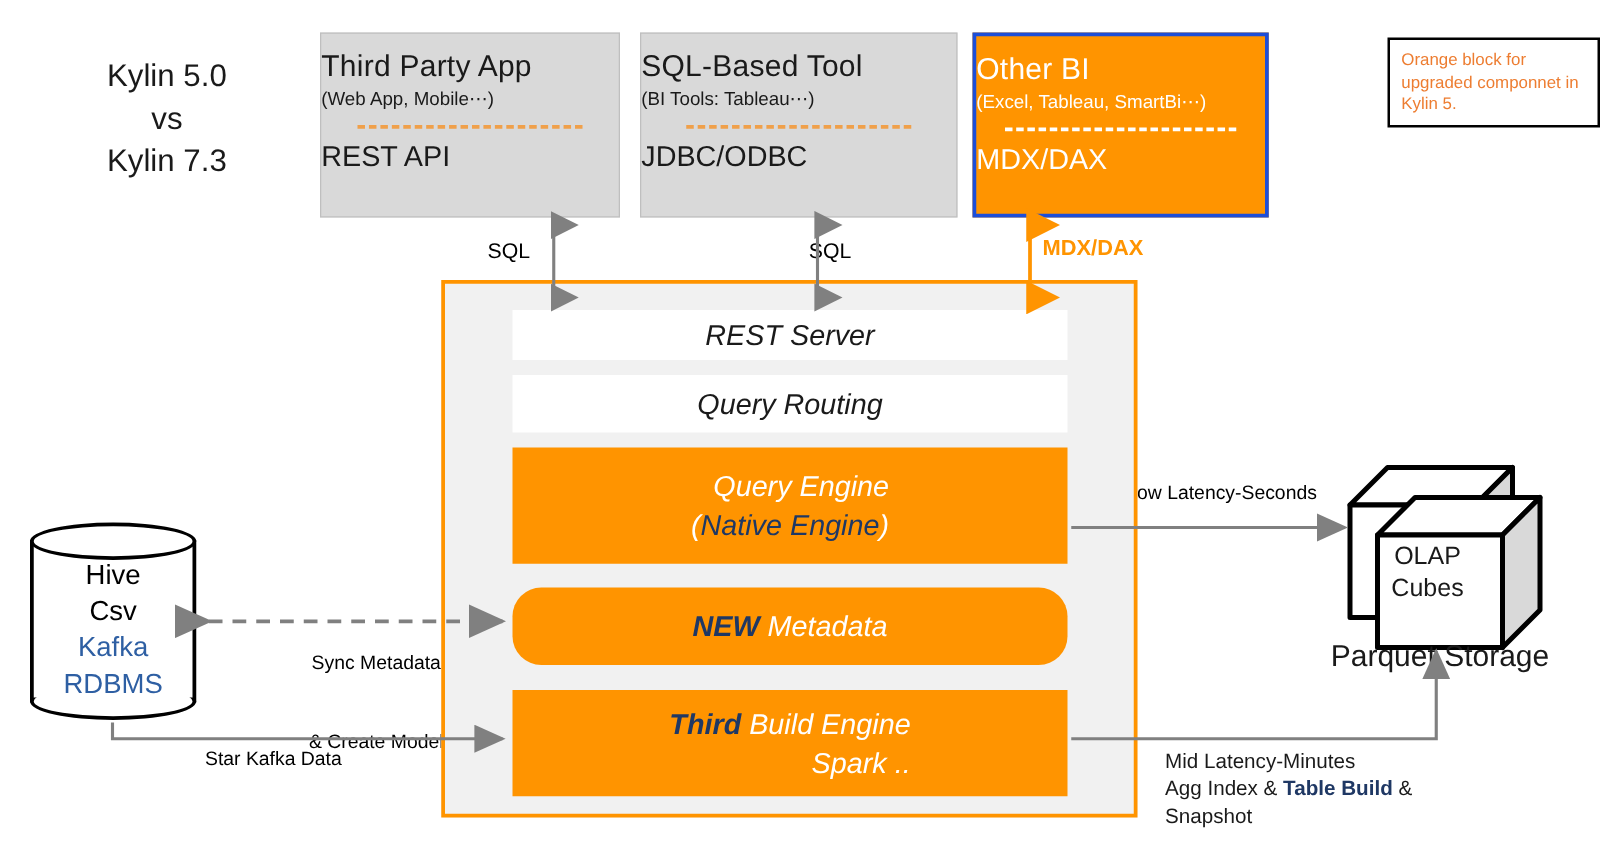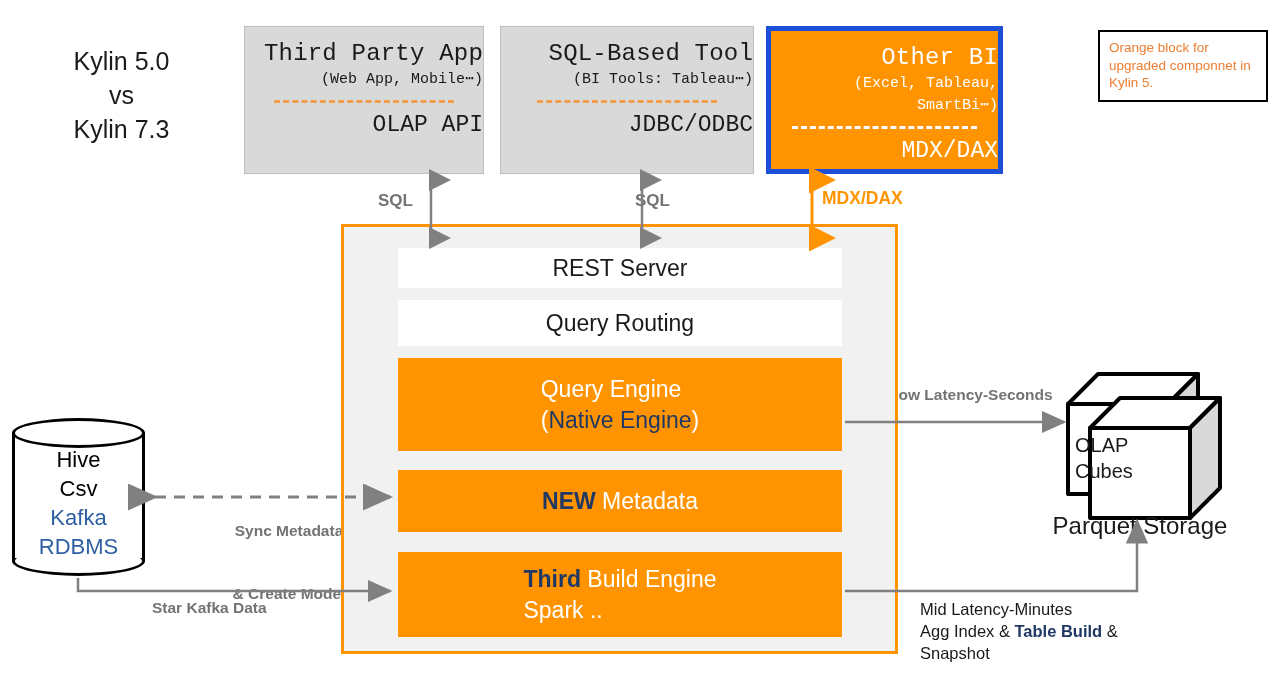--- a/index.html
+++ b/index.html
@@ -10,21 +10,21 @@
   body {
     width: 1280px;
     height: 682px;
     position: relative;
     overflow: hidden;
     font-family: "Liberation Sans", sans-serif;
     color: #000000;
   }
   .stage {
     position: absolute;
-    left: 0; top: 0;
+    left: 12px; top: 0;
     width: 1167px;
     height: 682px;
   }
   svg.wires {
     position: absolute;
     left: 0; top: 0;
     width: 1280px;
     height: 682px;
     pointer-events: none;
   }
@@ -38,31 +38,30 @@
     font-size: 25px;
     line-height: 34px;
     color: #1a1a1a;
   }
 
   
   .client-box {
     position: absolute;
     box-sizing: border-box;
     padding-top: 12px;
-    text-align: right;
-    font-family: Liberation Mono, monospace;
+    text-align: left;
   }
   .client-box.grey {
     background: #d9d9d9;
     border: 1px solid #bfbfbf;
     color: #1a1a1a;
   }
   .client-box.orange {
     background: #ff9400;
-    border: 5px solid #1d4ed8;
+    border: 3px solid #1d4ed8;
     color: #ffffff;
   }
   .client-title {
     font-size: 24px;
     line-height: 30px;
     letter-spacing: .2px;
   }
   .client-sub {
     font-size: 15px;
     line-height: 22px;
@@ -93,24 +92,23 @@
     background: #ffffff;
     color: #ed7d31;
     font-size: 13.5px;
     line-height: 17.5px;
   }
 
   
   .edge-label {
     position: absolute;
     font-size: 17px;
-    color: #737373;
+    color: #000000;
     white-space: pre;
     line-height: 21px;
-    font-weight: bold;
   }
   .edge-label.orange-bold {
     color: #ff9400;
     font-weight: bold;
     font-size: 17.5px;
   }
   .edge-label.small {
     font-size: 15.5px;
   }
 
@@ -123,21 +121,22 @@
     box-sizing: border-box;
     background: #f1f1f1;
     border: 3px solid #ff9400;
   }
   .layer {
     position: absolute;
     box-sizing: border-box;
     display: flex;
     align-items: center;
     justify-content: center;
-    text-align: left;
+    text-align: right;
+    font-style: italic;
   }
   .layer.white {
     background: #ffffff;
     color: #1a1a1a;
     font-size: 23px;
   }
   .layer.orangeblk {
     background: #ff9400;
     color: #ffffff;
     font-size: 23px;
@@ -211,20 +210,21 @@
     left: 1010px; top: 512px;
     width: 260px;
     text-align: center;
     font-size: 24px;
     color: #1a1a1a;
   }
   #cube-text {
     position: absolute;
     left: 1075px; top: 432px;
     width: 110px;
+    text-align: center;
     font-size: 20px;
     line-height: 26px;
     color: #1a1a1a;
   }
 
   
   #right-note {
     position: absolute;
     left: 920px; top: 598px;
     font-size: 16.5px;
@@ -242,21 +242,21 @@
     <div>vs</div>
     <div>Kylin 7.3</div>
   </div>
 
   <div id="legend-note">Orange block for upgraded componnet in Kylin 5.</div>
 
   <div class="client-box grey" style="left:244px; top:26px; width:240px; height:148px;">
     <div class="client-title">Third Party App</div>
     <div class="client-sub">(Web App, Mobile⋯)</div>
     <div class="client-divider"></div>
-    <div class="client-api">OLAP API</div>
+    <div class="client-api">REST API</div>
   </div>
 
   <div class="client-box grey" style="left:500px; top:26px; width:254px; height:148px;">
     <div class="client-title">SQL-Based Tool</div>
     <div class="client-sub">(BI Tools: Tableau⋯)</div>
     <div class="client-divider"></div>
     <div class="client-api">JDBC/ODBC</div>
   </div>
 
   <div class="client-box orange" style="left:766px; top:26px; width:237px; height:148px;">
@@ -289,21 +289,21 @@
 
     <div class="layer white" style="left:54px; top:73px; width:444px; height:46px;">Query Routing</div>
 
     <div class="layer orangeblk" style="left:54px; top:131px; width:444px; height:93px;">
       <div>
         <div>Query Engine</div>
         <div><span>(</span><span class="blue">Native Engine</span><span>)</span></div>
       </div>
     </div>
 
-    <div class="layer orangeblk" style="left:54px; top:243px; width:444px; height:62px;">
+    <div class="layer orangeblk" style="left:54px; top:243px; width:444px; height:62px;border-radius:23px;">
       <div><span class="blue-bold">NEW</span><span> Metadata</span></div>
     </div>
 
     <div class="layer orangeblk" style="left:54px; top:325px; width:444px; height:85px;">
       <div>
         <div><span class="blue-bold">Third</span><span> Build Engine</span></div>
         <div>Spark ..</div>
       </div>
     </div>
   </div>

